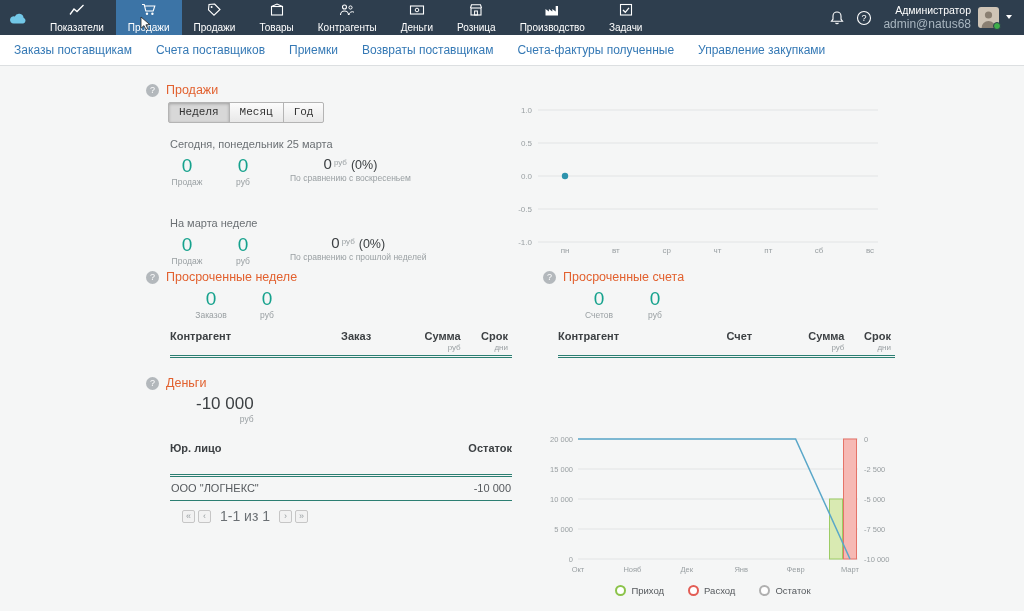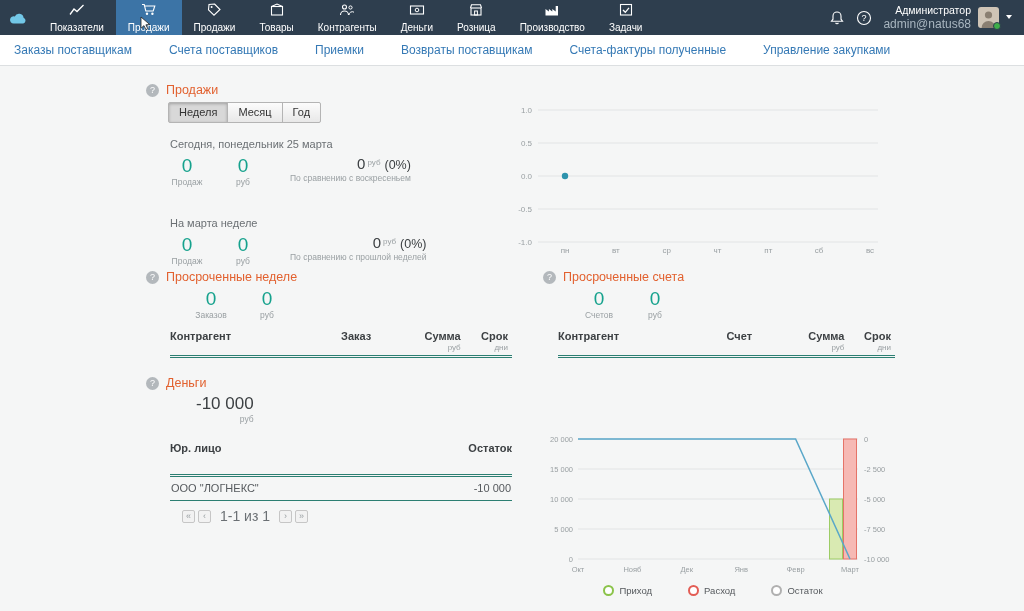--- a/index.html
+++ b/index.html
@@ -18,42 +18,42 @@
   .user-menu{display:flex;align-items:center;gap:7px;cursor:pointer}
   .user-text{text-align:right;line-height:1.2}
   .user-name{font-size:10.5px;color:#fff}
   .user-email{font-size:12px;color:#a9b6c0}
   .avatar{position:relative;width:21px;height:21px;border-radius:3px;background:#cfc4b6}
   .status-dot{position:absolute;right:-2px;bottom:-2px;width:8px;height:8px;border-radius:50%;background:#3fae49;border:1.5px solid #2e3e4e;box-sizing:border-box}
   .caret{width:0;height:0;border-left:3.5px solid transparent;border-right:3.5px solid transparent;border-top:4px solid #fff}
   .cursor-arrow{position:absolute;left:140px;top:16px;z-index:50;pointer-events:none}
 
   
-  .subnav{position:absolute;top:35px;left:0;right:0;height:30px;background:#fff;border-bottom:1px solid #dcdfe1;display:flex;align-items:center;gap:37px;padding:0 14px}
+  .subnav{position:absolute;top:35px;left:0;right:0;height:30px;background:#fff;border-bottom:1px solid #dcdfe1;display:flex;align-items:center;gap:24px;padding:0 14px}
   .subnav-link{font-size:12px;color:#3579b5;white-space:nowrap;cursor:pointer}
 
   
   .sec-head{display:flex;align-items:center;gap:7px}
   .qmark{width:13px;height:13px;border-radius:50%;background:#b3b8bc;color:#fff;font-size:9px;line-height:13px;text-align:center;flex:none;cursor:pointer}
   .section-title{font-size:12.5px;color:#e2612f}
   .big-num{font-size:19px;color:#16a28d}
   .tiny{font-size:8.5px;color:#9aa0a3}
 
   
   .sales-left{position:absolute;left:146px;top:83px;width:380px}
   .tabs{display:inline-flex;margin:5px 0 15px 22px}
-  .tab{font-size:11px;padding:3px 10px 4px;border:1px solid #b4b4b4;background:linear-gradient(#fcfcfc,#e8e8e8);color:#333;cursor:pointer;font-family:Liberation Sans, sans-serif}
+  .tab{font-size:11px;padding:3px 10px 4px;border:1px solid #b4b4b4;background:linear-gradient(#fcfcfc,#e8e8e8);color:#333;cursor:pointer;font-family:Liberation Mono, monospace}
   .tab+.tab{margin-left:-1px}
   .tab.active{background:#d8d8d8;box-shadow:inset 0 1px 3px rgba(0,0,0,.25)}
   .tab:first-child{border-radius:2px 0 0 2px}
   .tab:last-child{border-radius:0 2px 2px 0}
   .stat-heading{font-size:11px;color:#6b7074;margin:0 0 5px 24px}
   .stat-row{display:flex;align-items:flex-start;padding-left:18px;margin-bottom:30px}
   .stat{text-align:center;width:46px;margin-right:10px}
-  .diff{margin-left:14px;text-align:right}
+  .diff{margin-left:14px;text-align:center}
   .diff-num{font-size:15px;color:#3c4043}
   .diff-unit{font-size:8px;color:#9aa0a3;vertical-align:4px;margin-left:2px}
   .diff-pct{font-size:12.5px;color:#3c4043;margin-left:4px}
 
   
   .tbl-head{display:flex;align-items:flex-start;border-bottom:3px double #2c7f72;padding-bottom:3px}
   .th{font-size:11px;font-weight:bold;color:#3c4043}
   .unit{display:block;font-weight:normal;font-size:8px;color:#9aa0a3;margin-top:1px}
   .col-contractor{width:50%}
   .col-doc{width:21%}
@@ -76,21 +76,21 @@
   .money-head .th-balance{margin-left:auto}
   .money-row{display:flex;font-size:11px;color:#55595d;padding:5px 1px 6px;border-bottom:1px solid #2c7f72;cursor:pointer}
   .cell-balance{margin-left:auto}
   .pager{display:flex;align-items:center;gap:3px;margin:7px 0 0 12px}
   .pager-btn{width:13px;height:13px;border:1px solid #c6c6c6;background:#f2f2f2;color:#9aa0a3;font-size:9px;line-height:11px;text-align:center;cursor:pointer;border-radius:2px;box-sizing:border-box}
   .pager-label{font-size:14px;color:#6b7074;margin:0 6px}
 
   
   .sales-chart{position:absolute;left:500px;top:98px;width:384px;height:160px}
   .money-chart{position:absolute;left:528px;top:432px;width:370px;height:172px}
-  .legend{display:flex;justify-content:center;gap:36px;margin-top:3px}
+  .legend{display:flex;justify-content:center;gap:24px;margin-top:3px}
   .legend-item{display:flex;align-items:center;gap:5px}
   .legend-dot{width:7px;height:7px;border-radius:50%;border:2px solid #999;background:#fff;box-sizing:content-box}
   .legend-label{font-size:9.5px;color:#55595d}
 </style>
 </head>
 <body>
 
 <div class="screen">
 
   <header class="topbar">

